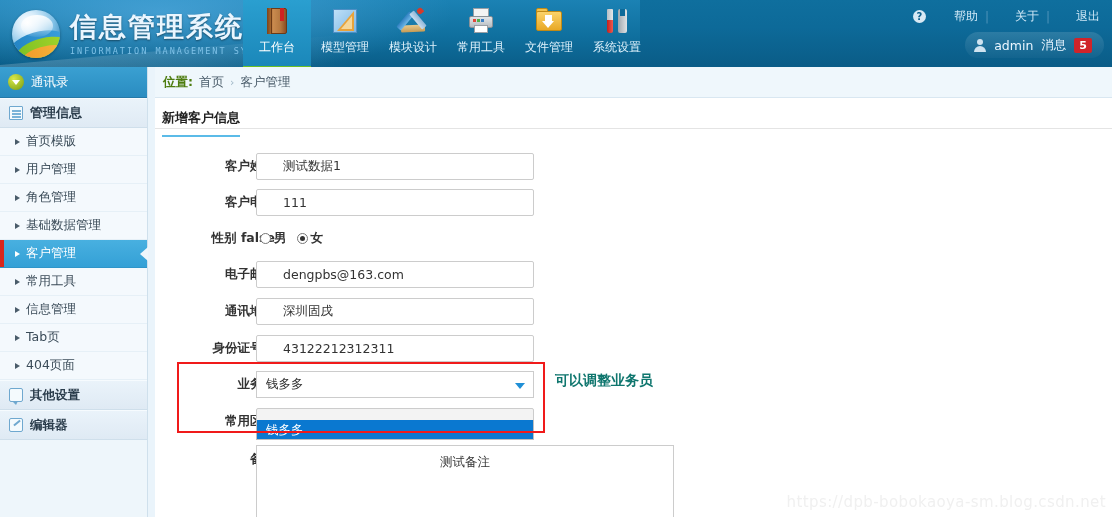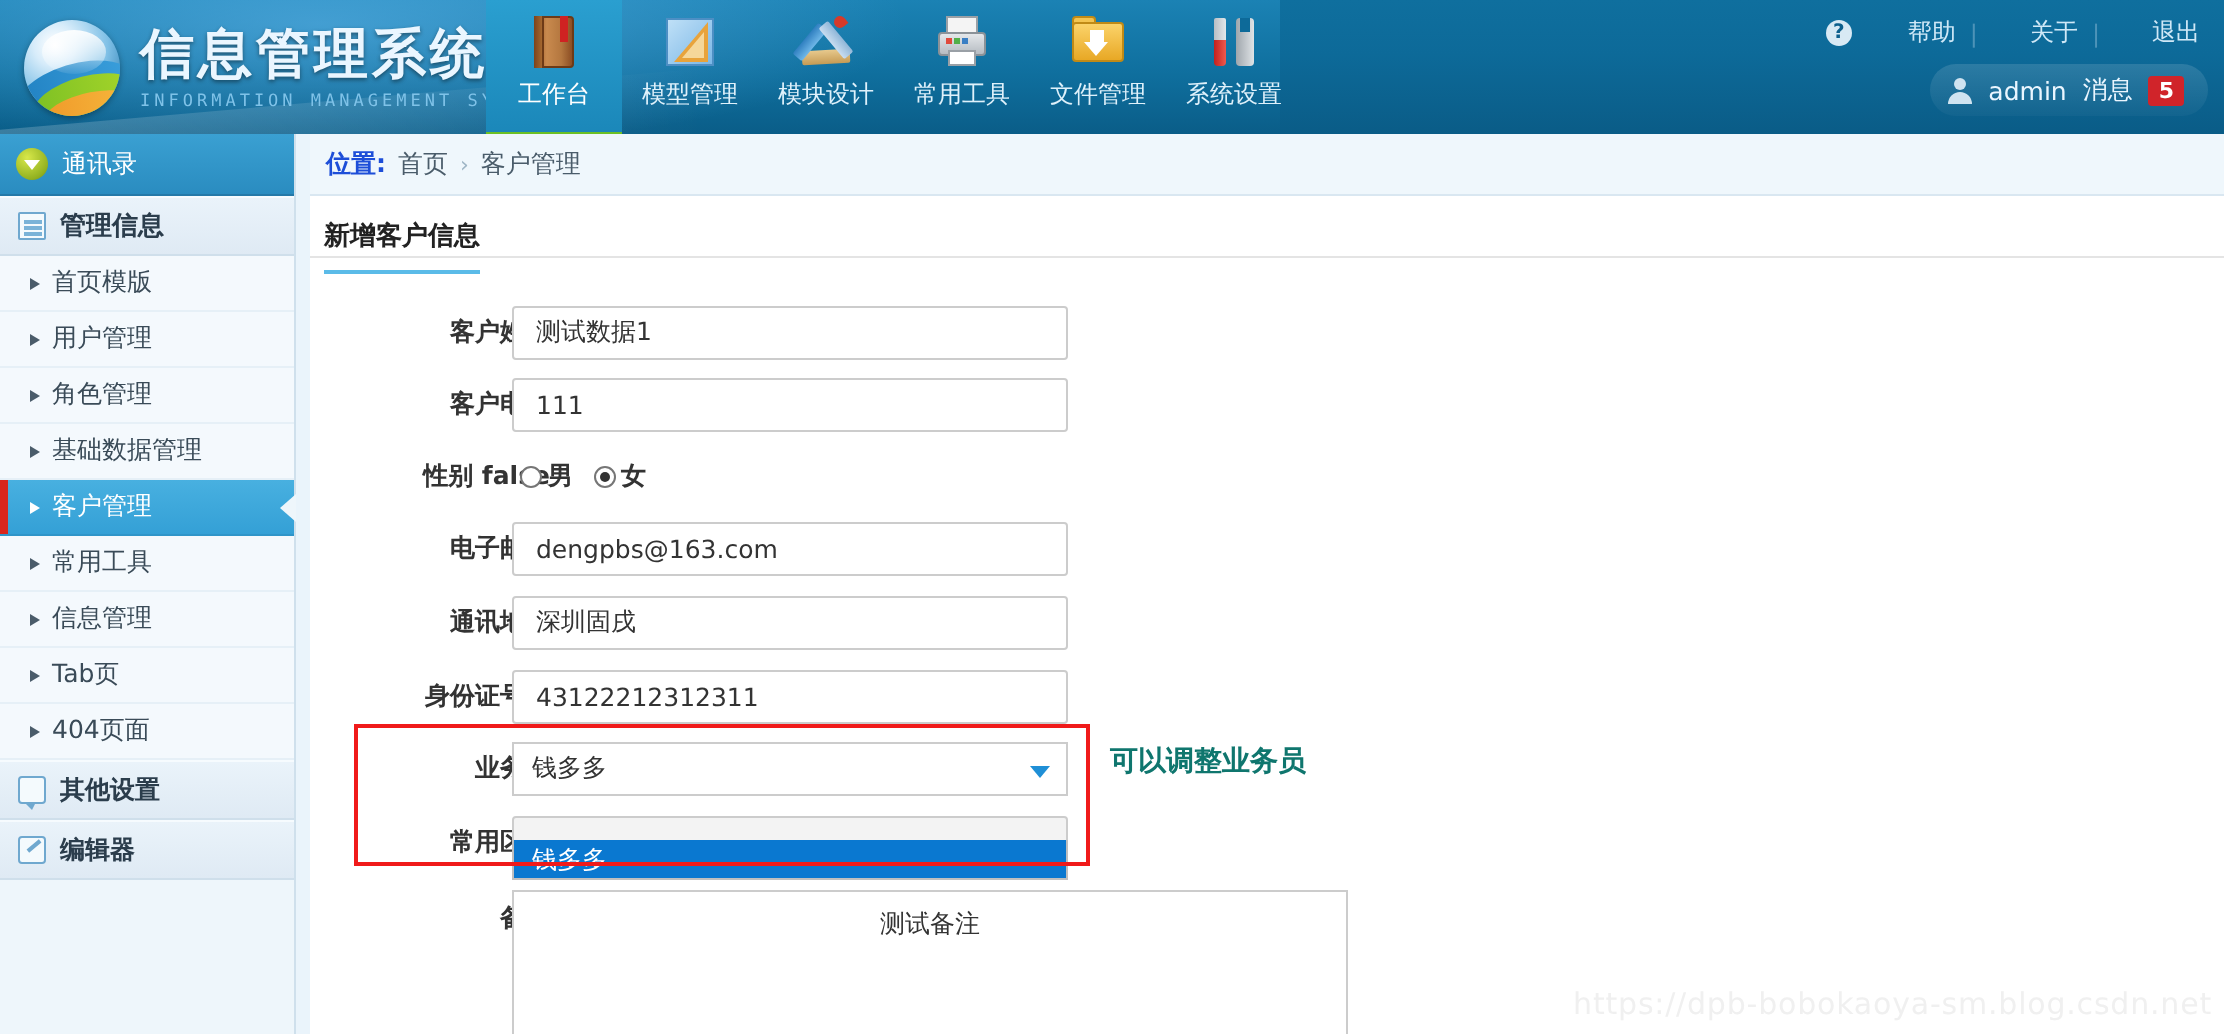--- a/index.html
+++ b/index.html
@@ -210,21 +210,21 @@
   }
   .content::before{
     content:""; position:absolute; left:0; top:0; width:7px; height:450px; background:#eaf4fb;
   }
   .breadcrumb {
     position:absolute; left:7px; top:0; width:957px; height:31px;
     background:#eff7fc; border-bottom:1px solid #d9e7f1;
     display:flex; align-items:center; padding-left:8px; gap:6px;
     font-size:12.5px; color:#4a5c6a; font-family:"DejaVu Sans","Liberation Sans",sans-serif;
   }
-  .bc-label{ font-weight:bold; color:#1d4ed8; }
+  .bc-label{ font-weight:bold; color:#4d7c0f; }
   .bc-sep{ color:#9fb6c6; font-size:11px; }
   .bc-link{ color:#4a5c6a; cursor:pointer; }
 
   .panel { position:absolute; left:7px; top:31px; width:837px; height:419px; background:#fff; }
   .panel-tabbar {
     position:absolute; left:0; top:0; width:957px; height:31px;
     border-bottom:1px solid #e4e4e4;
   }
   .panel-tab {
     position:absolute; left:7px; top:11px; font-size:13px; font-weight:bold; color:#222;
@@ -235,21 +235,21 @@
   .form { position:absolute; left:0; top:31px; width:957px; }
   .frow { position:absolute; left:0; height:36px; display:flex; align-items:center; }
   .flabel {
     position:absolute; left:30px; width:90px; text-align:right;
     font-size:12.5px; color:#333; font-weight:bold;
     font-family:"DejaVu Sans","Liberation Sans",sans-serif;
   }
   .finput {
     position:absolute; left:101px; width:278px; height:27px;
     border:1px solid #ccc; border-radius:2px; background:#fff;
-    font-size:12.5px; color:#333; padding:0 11px; outline:none;
+    font-size:12.5px; color:#333; padding:0 26px; outline:none;
     font-family:"DejaVu Sans","Liberation Sans",sans-serif;
   }
   .radio-wrap{ position:absolute; left:105px; display:flex; align-items:center; gap:3px; }
   .radio-wrap .rdo{
     width:11px;height:11px;border:1px solid #767676;border-radius:50%;background:#fff;position:relative;display:inline-block;cursor:pointer;
   }
   .radio-wrap .rdo.on::after{
     content:"";position:absolute;left:2px;top:2px;width:5px;height:5px;border-radius:50%;background:#333;
   }
   .rlab{ font-size:12.5px; color:#333; font-weight:bold; margin-right:7px; font-family:"DejaVu Sans","Liberation Sans",sans-serif;}

